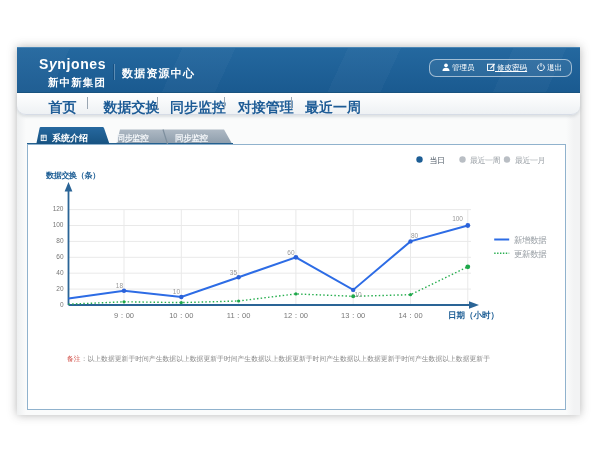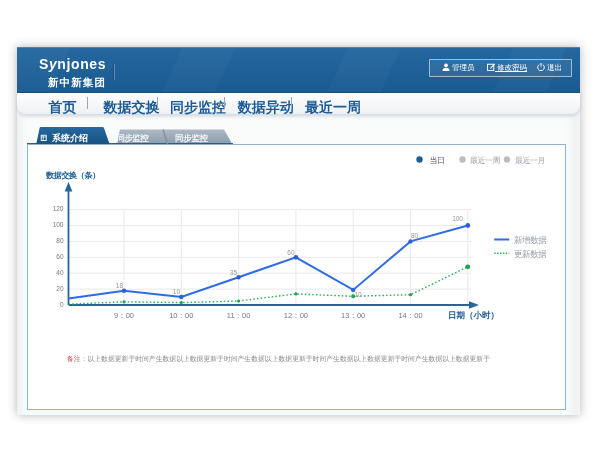--- a/index.html
+++ b/index.html
@@ -4,41 +4,42 @@
 <style>
   html,body{margin:0;padding:0;}
   body{width:600px;height:450px;background:#ffffff;font-family:"Liberation Sans",sans-serif;position:relative;overflow:hidden;}
   .page{position:absolute;left:17px;top:47px;width:563px;height:368px;background:linear-gradient(90deg,#eef0f1 0px,#fafbfb 9px,#fafbfb 549px,#f2f3f4 557px,#f2f3f4 563px);box-shadow:0 0 9px rgba(60,60,60,0.38);}
   .header{position:absolute;left:0;top:0;width:563px;height:46px;background:linear-gradient(#24689f,#1a5a90);border-top:1px solid #4a86b5;border-bottom:1px solid #19537f;box-sizing:border-box;overflow:hidden;}
   .header .stripes{position:absolute;left:0;top:0;width:100%;height:100%;background:repeating-linear-gradient(115deg,rgba(255,255,255,0.028) 0 48px,rgba(255,255,255,0) 48px 150px);}
   .logo{position:absolute;left:22px;top:10px;color:#fff;}
   .logo .en{font-size:14px;font-weight:bold;letter-spacing:0.6px;line-height:12px;}
   .logo .cn{font-size:10.5px;font-weight:bold;letter-spacing:1.1px;margin-top:6px;margin-left:9px;}
   .title{position:absolute;left:105px;top:18px;color:#fff;font-size:11px;font-weight:bold;letter-spacing:1.2px;}
-  .pill{position:absolute;left:412px;top:11px;width:141px;height:16px;border:1px solid rgba(255,255,255,0.55);border-radius:1px;background:rgba(255,255,255,0.07);color:#fff;font-size:7.5px;}
+  .pill{position:absolute;left:412px;top:11px;width:141px;height:16px;border:1px solid rgba(255,255,255,0.55);border-radius:7px;background:rgba(255,255,255,0.07);color:#fff;font-size:7.5px;}
   .pill span{position:absolute;top:3px;white-space:nowrap;}
   .nav{position:absolute;left:0;top:46px;width:563px;height:21px;background:linear-gradient(#ffffff,#eef1f4);border-bottom:1px solid #d6dce6;border-radius:0 0 9px 9px;box-shadow:0 2px 3px rgba(120,130,140,0.22);box-sizing:content-box;}
   .nav .item{position:absolute;top:6px;font-size:14px;font-weight:bold;color:#1e5c96;white-space:nowrap;}
   .nav .sep{position:absolute;top:4px;width:1px;height:12px;background:#9aa6b2;}
   .panel{position:absolute;left:10px;top:97px;width:537px;height:264px;background:#fff;border:1.5px solid #90b2cd;}
   .note{position:absolute;left:39px;top:209px;font-size:9px;color:#8a8a8a;white-space:nowrap;transform:scale(0.758);transform-origin:0 0;}
   .note b{color:#cc3b33;font-weight:normal;}
   svg text{font-family:"Liberation Sans",sans-serif;}
 </style>
 </head>
 <body>
 <div class="page">
   <div class="header">
     <div class="stripes"></div>
     <div class="logo">
       <div class="en">S<i>y</i>njones</div>
       <div class="cn">新中新集团</div>
     </div>
     <div style="position:absolute;left:95.5px;top:16px;width:1px;height:16px;background:rgba(9,49,85,0.35);"></div>
       <div style="position:absolute;left:97px;top:16px;width:1px;height:16px;background:rgba(255,255,255,0.28);"></div>
+      <div class="title">数据资源中心</div>
     <div class="pill">
       <span style="left:12px;">
         <svg width="8" height="8" viewBox="0 0 9 9" style="vertical-align:-1px">
             <circle cx="4.5" cy="2.6" r="2.1" fill="#fff"></circle>
             <path d="M0.5 9 Q0.7 5.3 4.5 5.3 Q8.3 5.3 8.5 9 Z" fill="#fff"></path>
           </svg>
         管理员</span>
       <span style="left:57px;text-decoration:underline;">
         <svg width="8" height="8" viewBox="0 0 9 9" style="vertical-align:-1px">
             <rect x="0.6" y="1.4" width="7" height="7" fill="none" stroke="#fff" stroke-width="1.1"></rect>
@@ -53,21 +54,21 @@
         退出</span>
     </div>
   </div>
   <div class="nav">
     <div class="item" style="left:31.5px;">首页</div>
     <div class="sep" style="left:69.6px;"></div>
     <div class="item" style="left:86.6px;">数据交换</div>
     <div class="sep" style="left:139.5px;"></div>
     <div class="item" style="left:153px;">同步监控</div>
     <div class="sep" style="left:206.6px;"></div>
-    <div class="item" style="left:220.8px;">数据异动</div>
+    <div class="item" style="left:220.8px;">对接管理</div>
     <div class="sep" style="left:274.3px;"></div>
     <div class="item" style="left:287.9px;">最近一周</div>
   </div>
 
   <svg style="position:absolute;left:10px;top:79px;" width="230" height="20">
     <defs>
       <linearGradient id="gt" x1="0" y1="0" x2="0" y2="1">
         <stop offset="0" stop-color="#aeb9c4"></stop>
           <stop offset="1" stop-color="#8a9aa9"></stop>
       </linearGradient>

